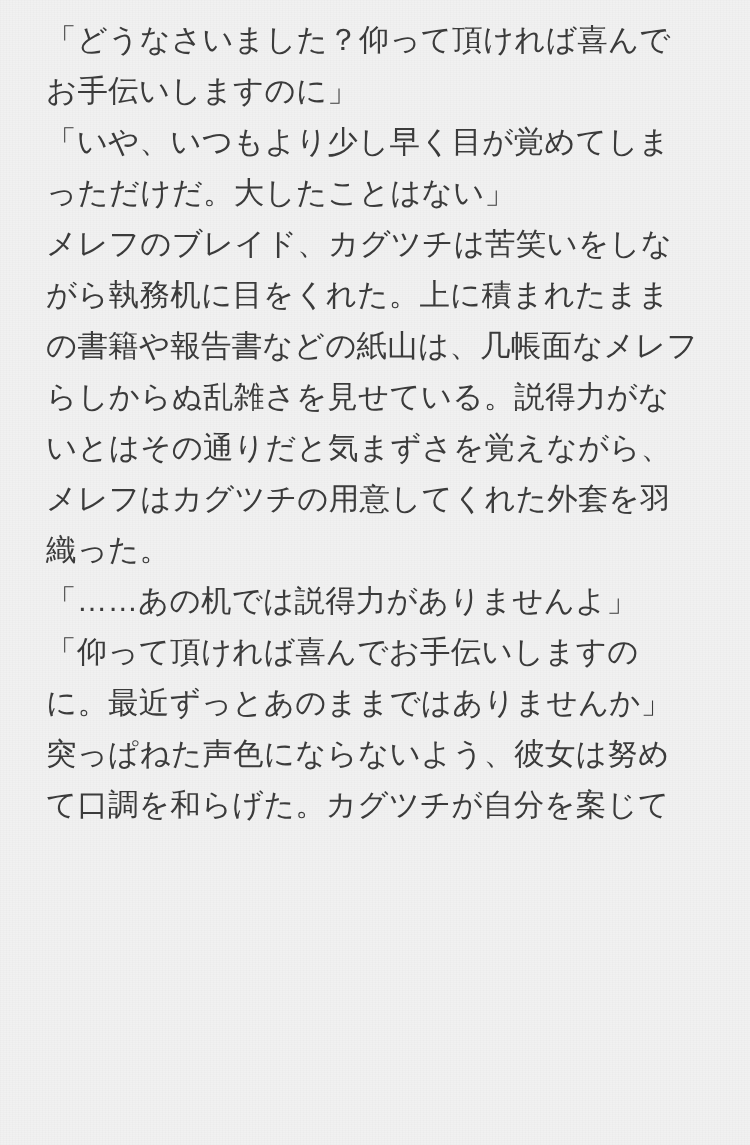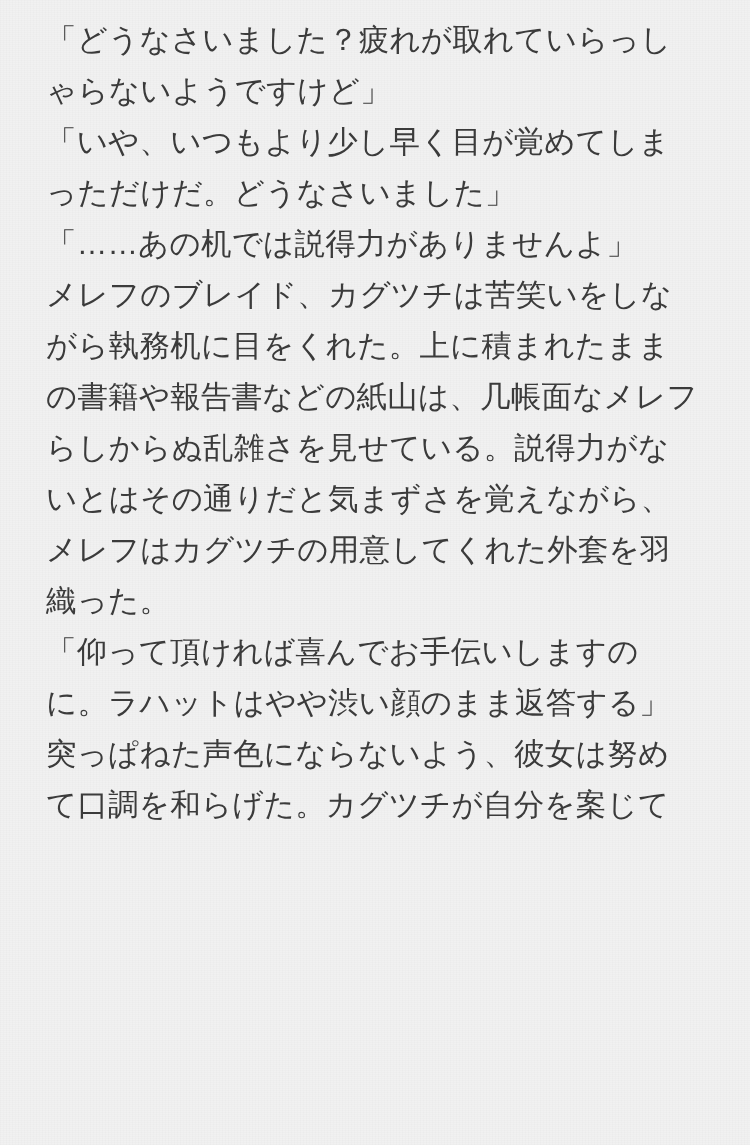--- a/index.html
+++ b/index.html
@@ -37,20 +37,20 @@
   .para {
     margin: 0;
     white-space: pre-wrap;
   }
 </style>
 </head>
 <body>
 
 <div id="page">
   <div id="body-text">
-    <p class="para">「どうなさいました？疲れが取れていらっしゃらないようですけど」</p>
-    <p class="para">「いや、いつもより少し早く目が覚めてしまっただけだ。どうなさいました」</p>
+    <p class="para">「どうなさいました？仰って頂ければ喜んでお手伝いしますのに」</p>
+    <p class="para">「いや、いつもより少し早く目が覚めてしまっただけだ。大したことはない」</p>
+    <p class="para">メレフのブレイド、カグツチは苦笑いをしながら執務机に目をくれた。上に積まれたままの書籍や報告書などの紙山は、几帳面なメレフらしからぬ乱雑さを見せている。説得力がないとはその通りだと気まずさを覚えながら、メレフはカグツチの用意してくれた外套を羽織った。</p>
     <p class="para">「……あの机では説得力がありませんよ」</p>
-    <p class="para">メレフのブレイド、カグツチは苦笑いをしながら執務机に目をくれた。上に積まれたままの書籍や報告書などの紙山は、几帳面なメレフらしからぬ乱雑さを見せている。説得力がないとはその通りだと気まずさを覚えながら、メレフはカグツチの用意してくれた外套を羽織った。</p>
-    <p class="para">「仰って頂ければ喜んでお手伝いしますのに。ラハットはやや渋い顔のまま返答する」</p>
+    <p class="para">「仰って頂ければ喜んでお手伝いしますのに。最近ずっとあのままではありませんか」</p>
     <p class="para">突っぱねた声色にならないよう、彼女は努めて口調を和らげた。カグツチが自分を案じて</p>
   </div>
 </div>
 
 </body></html>

